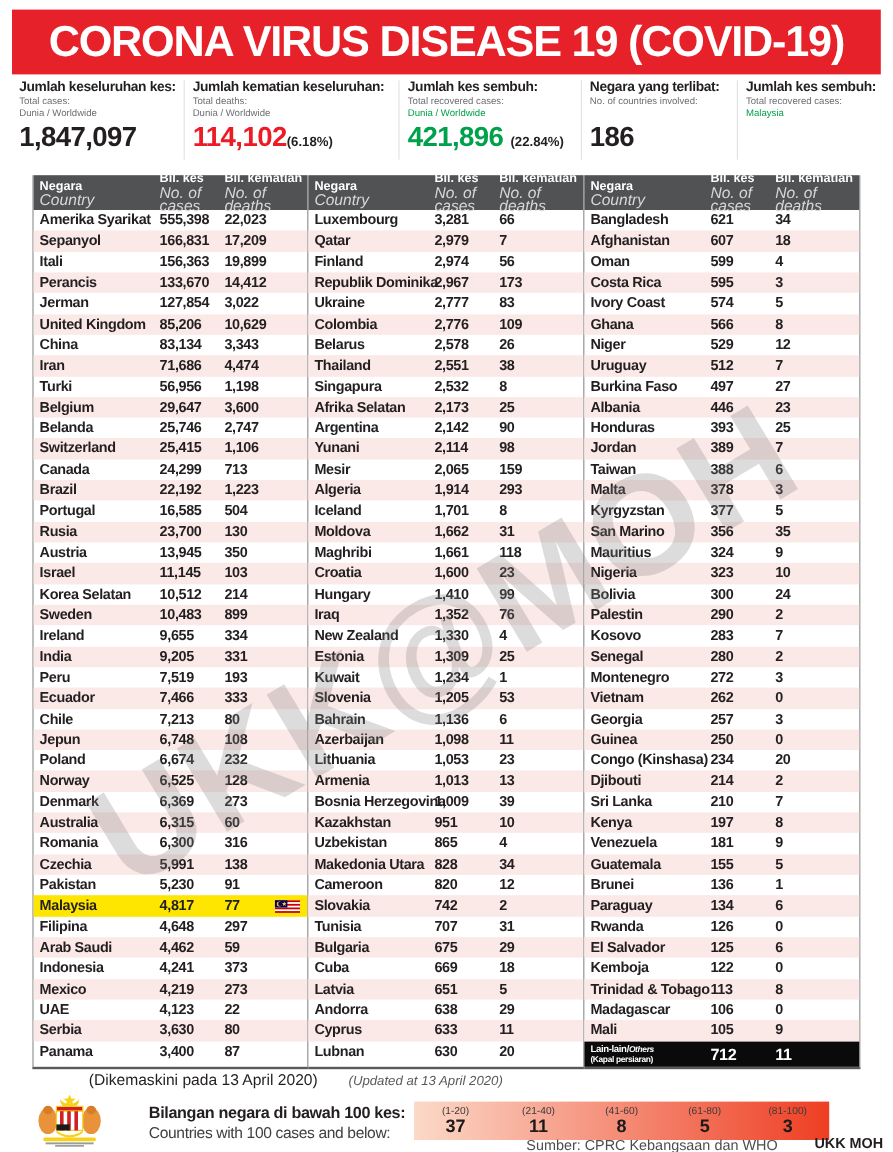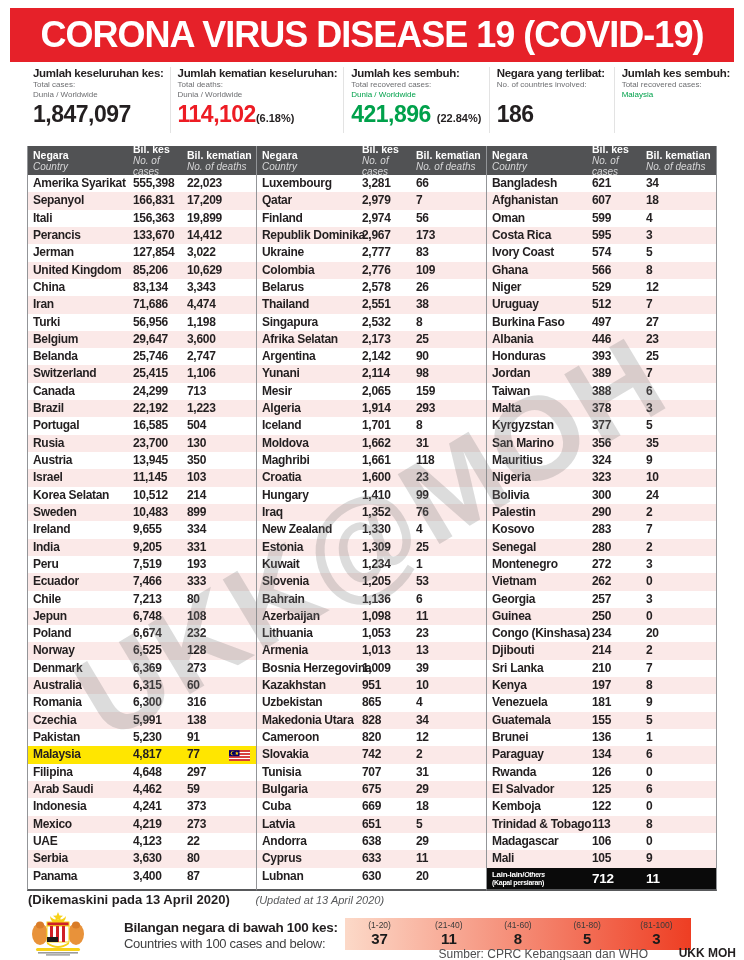--- a/index.html
+++ b/index.html
@@ -10,21 +10,21 @@
     margin:0 auto;
   }
   
   .banner {
     position:absolute; left:10px; top:8px; right:10px; height:54px;
     background:var(--banner,#e62129); color:#fff;
     display:flex; align-items:center; justify-content:center;
     font-weight:bold; font-size:36px; letter-spacing:-1px; white-space:nowrap;
   }
   
-  .stats { position:absolute; left:33px; top:67px; right:8px; height:66px; display:flex; }
+  .stats { position:absolute; left:16px; top:67px; right:8px; height:66px; display:flex; }
   .stat { position:relative; padding-right:6px; }
   .stat + .stat { border-left:1px solid #e3e3e3; padding-left:7px; }
   .stat:nth-child(1){ width:137px; }
   .stat:nth-child(2){ width:182px; }
   .stat:nth-child(3){ width:154px; }
   .stat:nth-child(4){ width:132px; }
   .stat:nth-child(5){ flex:1; }
   .stat-label { font-weight:bold; font-size:11.5px; letter-spacing:-0.3px; white-space:nowrap; }
   .subwrap { height:21px; margin-top:1px; }
   .stat-sub { font-size:8px; color:#6d6e71; line-height:10px; white-space:nowrap; }
@@ -39,21 +39,21 @@
   .tgroup:first-child { border-left:1px solid #939598; }
   .thead {
     height:29px; background:var(--header_bg,#515254); color:#fff;
     display:flex; align-items:center;
   }
   .th { line-height:11px; }
   .th-country { width:105px; padding-left:5px; }
   .th-cases  { width:54px; }
   .th-deaths { flex:1; }
   .th .my { font-weight:bold; font-size:10.5px; display:block; }
-  .th .en { font-style:italic; font-size:10px; color:#d7d7d8; display:block; }
+  .th .en { font-style:italic; font-size:13px; color:#d7d7d8; display:block; }
   .trow { position:relative; display:flex; height:17.32px; line-height:17.32px; font-size:12px; font-weight:bold; letter-spacing:-0.3px; }
   .trow.alt { background:var(--stripe,#fbe9e8); }
   .trow.hl { background:var(--highlight,#ffe600); }
   .tc-country { width:105px; padding-left:5px; white-space:nowrap; overflow:visible; }
   .tc-cases  { width:54px; white-space:nowrap; }
   .tc-deaths { flex:1; white-space:nowrap; }
   .flag { position:absolute; right:6px; top:3px; }
   .trow.others {
     height:21px; background:#0a0a0a; color:#fff; line-height:normal; align-items:center;
   }
@@ -65,21 +65,21 @@
   .others-num.cases { width:54px; }
   
   .watermark {
     position:absolute; left:20px; top:470px; width:700px; text-align:center;
     font-size:118px; font-weight:bold; color:rgba(130,130,130,0.28);
     transform:rotate(-31deg); pointer-events:none; z-index:5; letter-spacing:2px;
     white-space:nowrap;
   }
   
   .updated { position:absolute; left:28px; top:892px; font-size:13px; white-space:nowrap; }
-  .updated .my { font-weight:bold; }
+  .updated .my { font-weight:normal;margin-left:46px; }
   .updated .en { font-style:italic; font-size:11px; color:#58595b; margin-left:22px; }
   .logo { position:absolute; left:30px; top:912px; }
   .legend-title { position:absolute; left:124px; top:920px; line-height:16px; }
   .legend-title .my { font-weight:bold; font-size:13.5px; display:block; letter-spacing:-0.3px; }
   .legend-title .en { font-size:13px; color:#404041; display:block; letter-spacing:-0.3px; }
   .legend-bar {
     position:absolute; left:345px; top:918px; width:346px; height:32px; display:flex;
     background:linear-gradient(to right, var(--legend_start,#fcd9c8), var(--legend_end,#ee3e23));
   }
   .bin { flex:1; text-align:center; padding-top:2px; }

